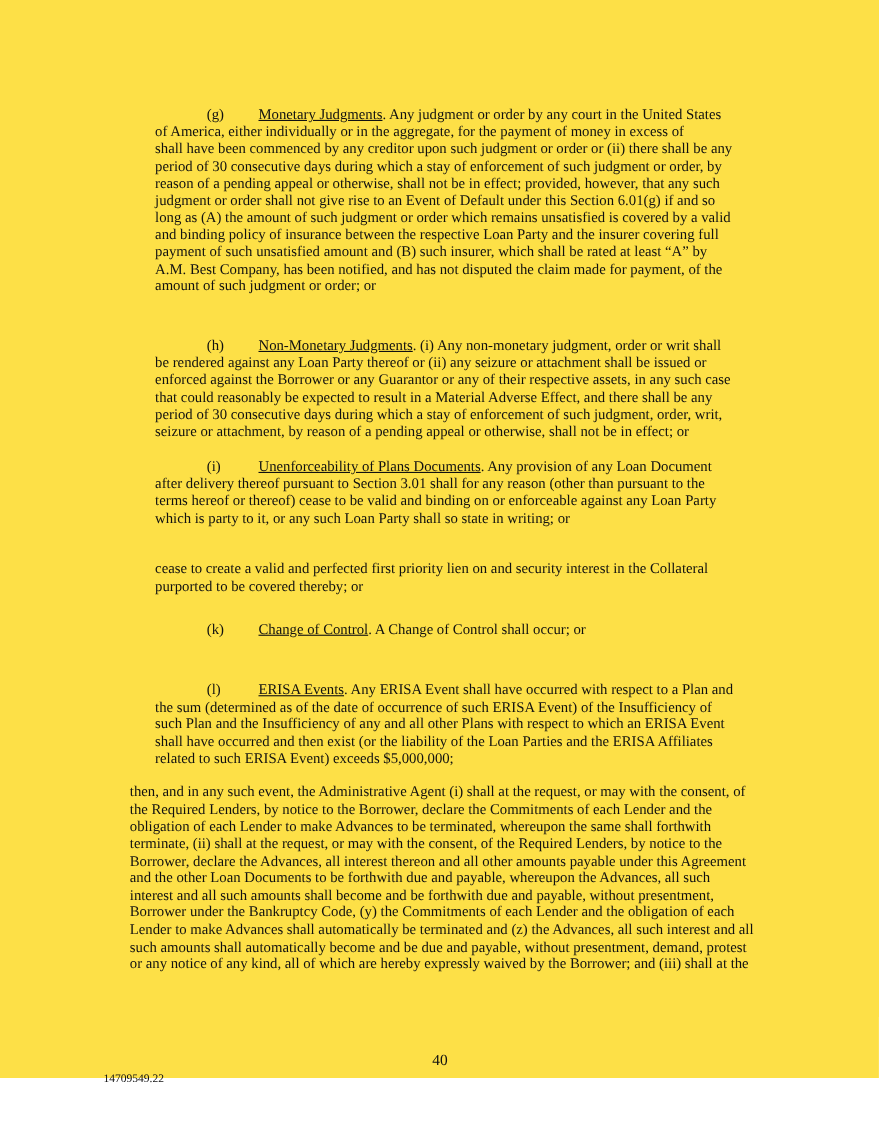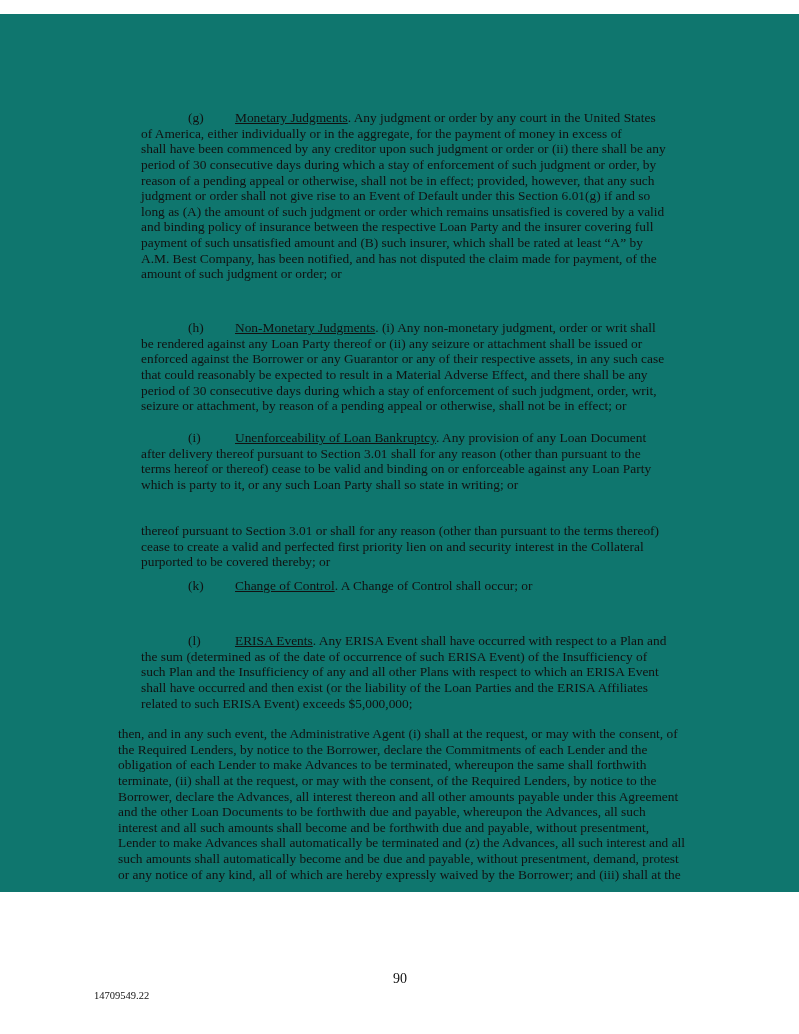--- a/index.html
+++ b/index.html
@@ -1,17 +1,17 @@
 <!DOCTYPE html>
 <html><head>
 <meta charset="utf-8">
 <style>
   html, body { margin:0; padding:0; background:#ffffff; }
   body { width:799px; height:1034px; position:relative; overflow:hidden; }
-  .page { position:absolute; left:0; top:14px; width:799px; height:878px; background:#0f766e; }
+  .page { position:absolute; left:0; top:0; width:799px; height:980px; background:#fde047; }
   .para { position:absolute; font-family:"Liberation Serif", serif; font-size:13.4px; color:#111; line-height:15.65px; }
   .para .line { display:block; white-space:nowrap; height:15.65px; }
   .indented { left:141px; width:570px; }
   .full { left:94px; width:617px;margin-left:24px; }
   .lbl { display:inline-block; width:47px; padding-left:47px; }
   .heading { text-decoration:underline; text-underline-offset:1px; }
   .pagenum { position:absolute; left:393px; top:957px; font-family:"Liberation Serif", serif; font-size:14px; color:#111; }
   .docid { position:absolute; left:94px; top:976px; font-family:"Liberation Serif", serif; font-size:10.5px; color:#111; }
 </style>
 </head>
@@ -36,28 +36,27 @@
   <div class="para indented" style="top:306px;">
     <span class="line"><span class="lbl">(h)</span><span class="heading">Non-Monetary Judgments</span><span>.  (i) Any non-monetary judgment, order or writ shall</span></span>
     <span class="line">be rendered against any Loan Party thereof or (ii) any seizure or attachment shall be issued or</span>
     <span class="line">enforced against the Borrower or any Guarantor or any of their respective assets, in any such case</span>
     <span class="line">that could reasonably be expected to result in a Material Adverse Effect, and there shall be any</span>
     <span class="line">period of 30 consecutive days during which a stay of enforcement of such judgment, order, writ,</span>
     <span class="line">seizure or attachment, by reason of a pending appeal or otherwise, shall not be in effect; or</span>
   </div>
 
   <div class="para indented" style="top:416px;">
-    <span class="line"><span class="lbl">(i)</span><span class="heading">Unenforceability of Loan Bankruptcy</span><span>.  Any provision of any Loan Document</span></span>
+    <span class="line"><span class="lbl">(i)</span><span class="heading">Unenforceability of Plans Documents</span><span>.  Any provision of any Loan Document</span></span>
     <span class="line">after delivery thereof pursuant to Section 3.01 shall for any reason (other than pursuant to the</span>
     <span class="line">terms hereof or thereof) cease to be valid and binding on or enforceable against any Loan Party</span>
     <span class="line">which is party to it, or any such Loan Party shall so state in writing; or</span>
   </div>
 
   <div class="para indented" style="top:509px;">
-    <span class="line">thereof pursuant to Section 3.01 or shall for any reason (other than pursuant to the terms thereof)</span>
     <span class="line">cease to create a valid and perfected first priority lien on and security interest in the Collateral</span>
     <span class="line">purported to be covered thereby; or</span>
   </div>
 
   <div class="para indented" style="top:564px;">
     <span class="line"><span class="lbl">(k)</span><span class="heading">Change of Control</span><span>.  A Change of Control shall occur; or</span></span>
   </div>
 
   <div class="para indented" style="top:619px;">
     <span class="line"><span class="lbl">(l)</span><span class="heading">ERISA Events</span><span>.  Any ERISA Event shall have occurred with respect to a Plan and</span></span>
@@ -68,20 +67,21 @@
   </div>
 
   <div class="para full" style="top:712px;">
     <span class="line">then, and in any such event, the Administrative Agent (i) shall at the request, or may with the consent, of</span>
     <span class="line">the Required Lenders, by notice to the Borrower, declare the Commitments of each Lender and the</span>
     <span class="line">obligation of each Lender to make Advances to be terminated, whereupon the same shall forthwith</span>
     <span class="line">terminate, (ii) shall at the request, or may with the consent, of the Required Lenders, by notice to the</span>
     <span class="line">Borrower, declare the Advances, all interest thereon and all other amounts payable under this Agreement</span>
     <span class="line">and the other Loan Documents to be forthwith due and payable, whereupon the Advances, all such</span>
     <span class="line">interest and all such amounts shall become and be forthwith due and payable, without presentment,</span>
+    <span class="line">Borrower under the Bankruptcy Code, (y) the Commitments of each Lender and the obligation of each</span>
     <span class="line">Lender to make Advances shall automatically be terminated and (z) the Advances, all such interest and all</span>
     <span class="line">such amounts shall automatically become and be due and payable, without presentment, demand, protest</span>
     <span class="line">or any notice of any kind, all of which are hereby expressly waived by the Borrower; and (iii) shall at the</span>
   </div>
 
-  <div class="pagenum">90</div>
+  <div class="pagenum">40</div>
   <div class="docid">14709549.22</div>
 </div>
 
 </body></html>

